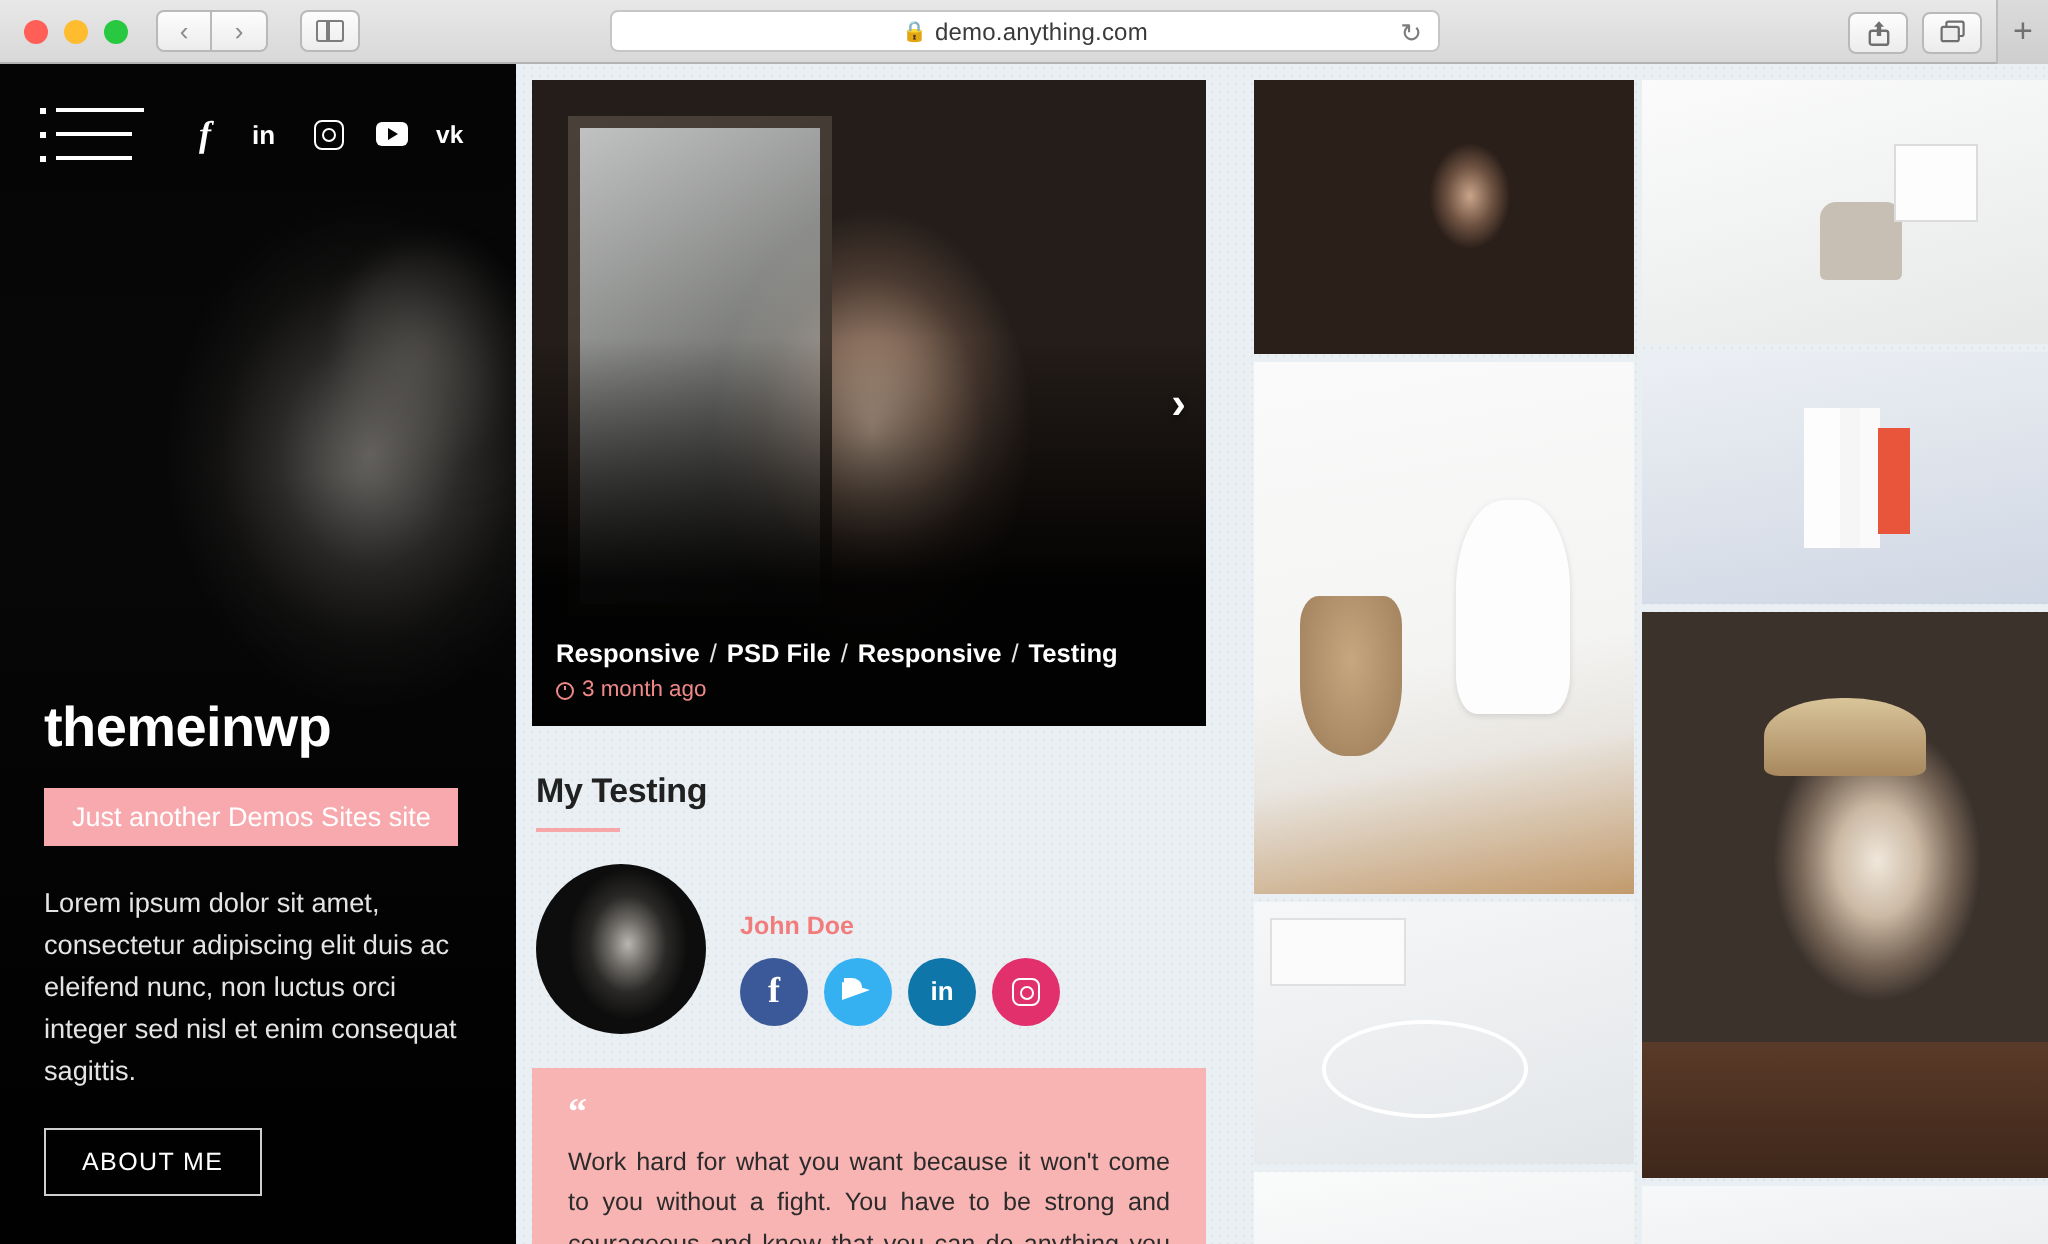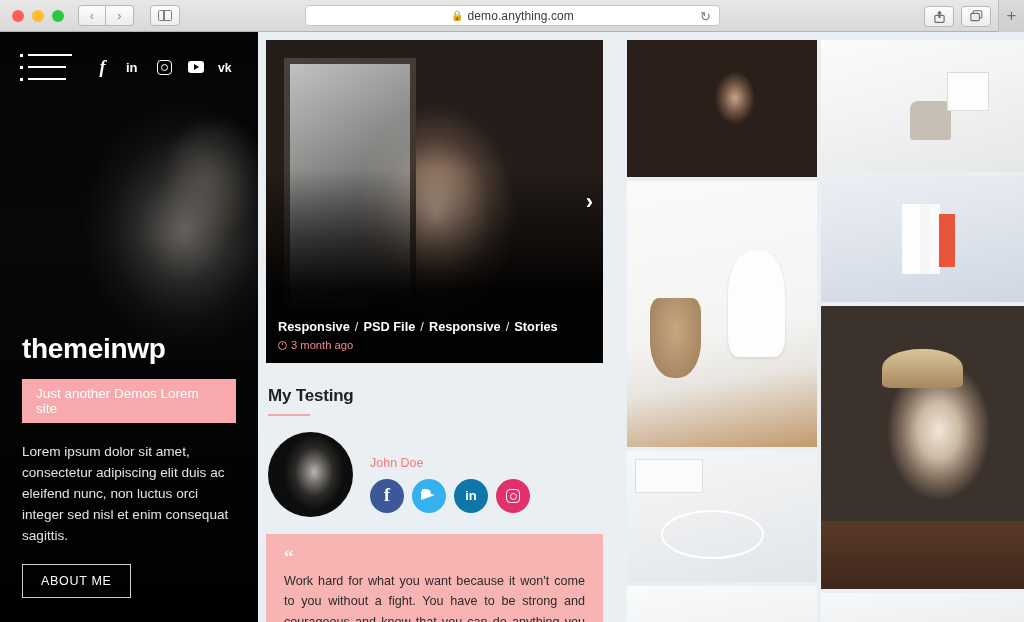--- a/index.html
+++ b/index.html
@@ -244,21 +244,21 @@
   }
   .avatar {
     width: 85px; height: 85px; border-radius: 50%;
     background:
       radial-gradient(ellipse 30px 38px at 46px 40px, #b9b6b1 0%, #6d6a66 32%, #2a2927 64%, #0d0d0d 100%),
       linear-gradient(135deg, #1a1a1a, #050505);
     flex-shrink: 0;
   }
   .author-side { margin-left: 17px; }
   .author-name {
-    color: #f27b7b; font-size: 12.5px; font-weight: normal; margin-bottom: 9px; margin-top: 19px;
+    color: #f27b7b; font-size: 12.5px; font-weight: bold; margin-bottom: 9px; margin-top: 19px;
   }
   .soc-circles { display: flex; gap: 8px; }
   .circ {
     width: 34px; height: 34px; border-radius: 50%;
     display: flex; align-items: center; justify-content: center;
     color: #fff; font-size: 15px; cursor: pointer;
   }
   .circ.fb { background: #3b5998; }
   .circ.tw { background: #35b1f2; }
   .circ.li { background: #0e76a8; }
@@ -462,34 +462,34 @@
         <span>
           <svg width="18" height="14" viewBox="0 0 18 14">
               <text x="0" y="12" font-family="Liberation Sans, sans-serif" font-size="13" font-weight="bold" fill="#fff">vk</text>
             </svg>
         </span>
       </div>
     </div>
 
     <div class="sidebar-body">
       <div class="site-title">themeinwp</div>
-      <div class="tagline">Just another Demos Lorem site</div>
+      <div class="tagline">Just another Demos Sites site</div>
       <div class="about-text">Lorem ipsum dolor sit amet, consectetur adipiscing elit duis ac eleifend nunc, non luctus orci integer sed nisl et enim consequat sagittis.</div>
       <div class="about-btn">ABOUT ME</div>
     </div>
   </div>
 
   <div class="center">
 
     <div class="featured">
       <div class="featured-photo"></div>
       <div class="slider-next">›</div>
       <div class="featured-caption">
         <div class="cats">
-          <span>Responsive</span><span class="sep">/</span><span>PSD File</span><span class="sep">/</span><span>Responsive</span><span class="sep">/</span><span>Stories</span>
+          <span>Responsive</span><span class="sep">/</span><span>PSD File</span><span class="sep">/</span><span>Responsive</span><span class="sep">/</span><span>Testing</span>
         </div>
         <div class="feat-meta">
           <span class="clock-ico"></span>
           <span>3 month ago</span>
         </div>
       </div>
     </div>
 
     <div class="stories-head">
       <div class="stories-title">My Testing</div>

